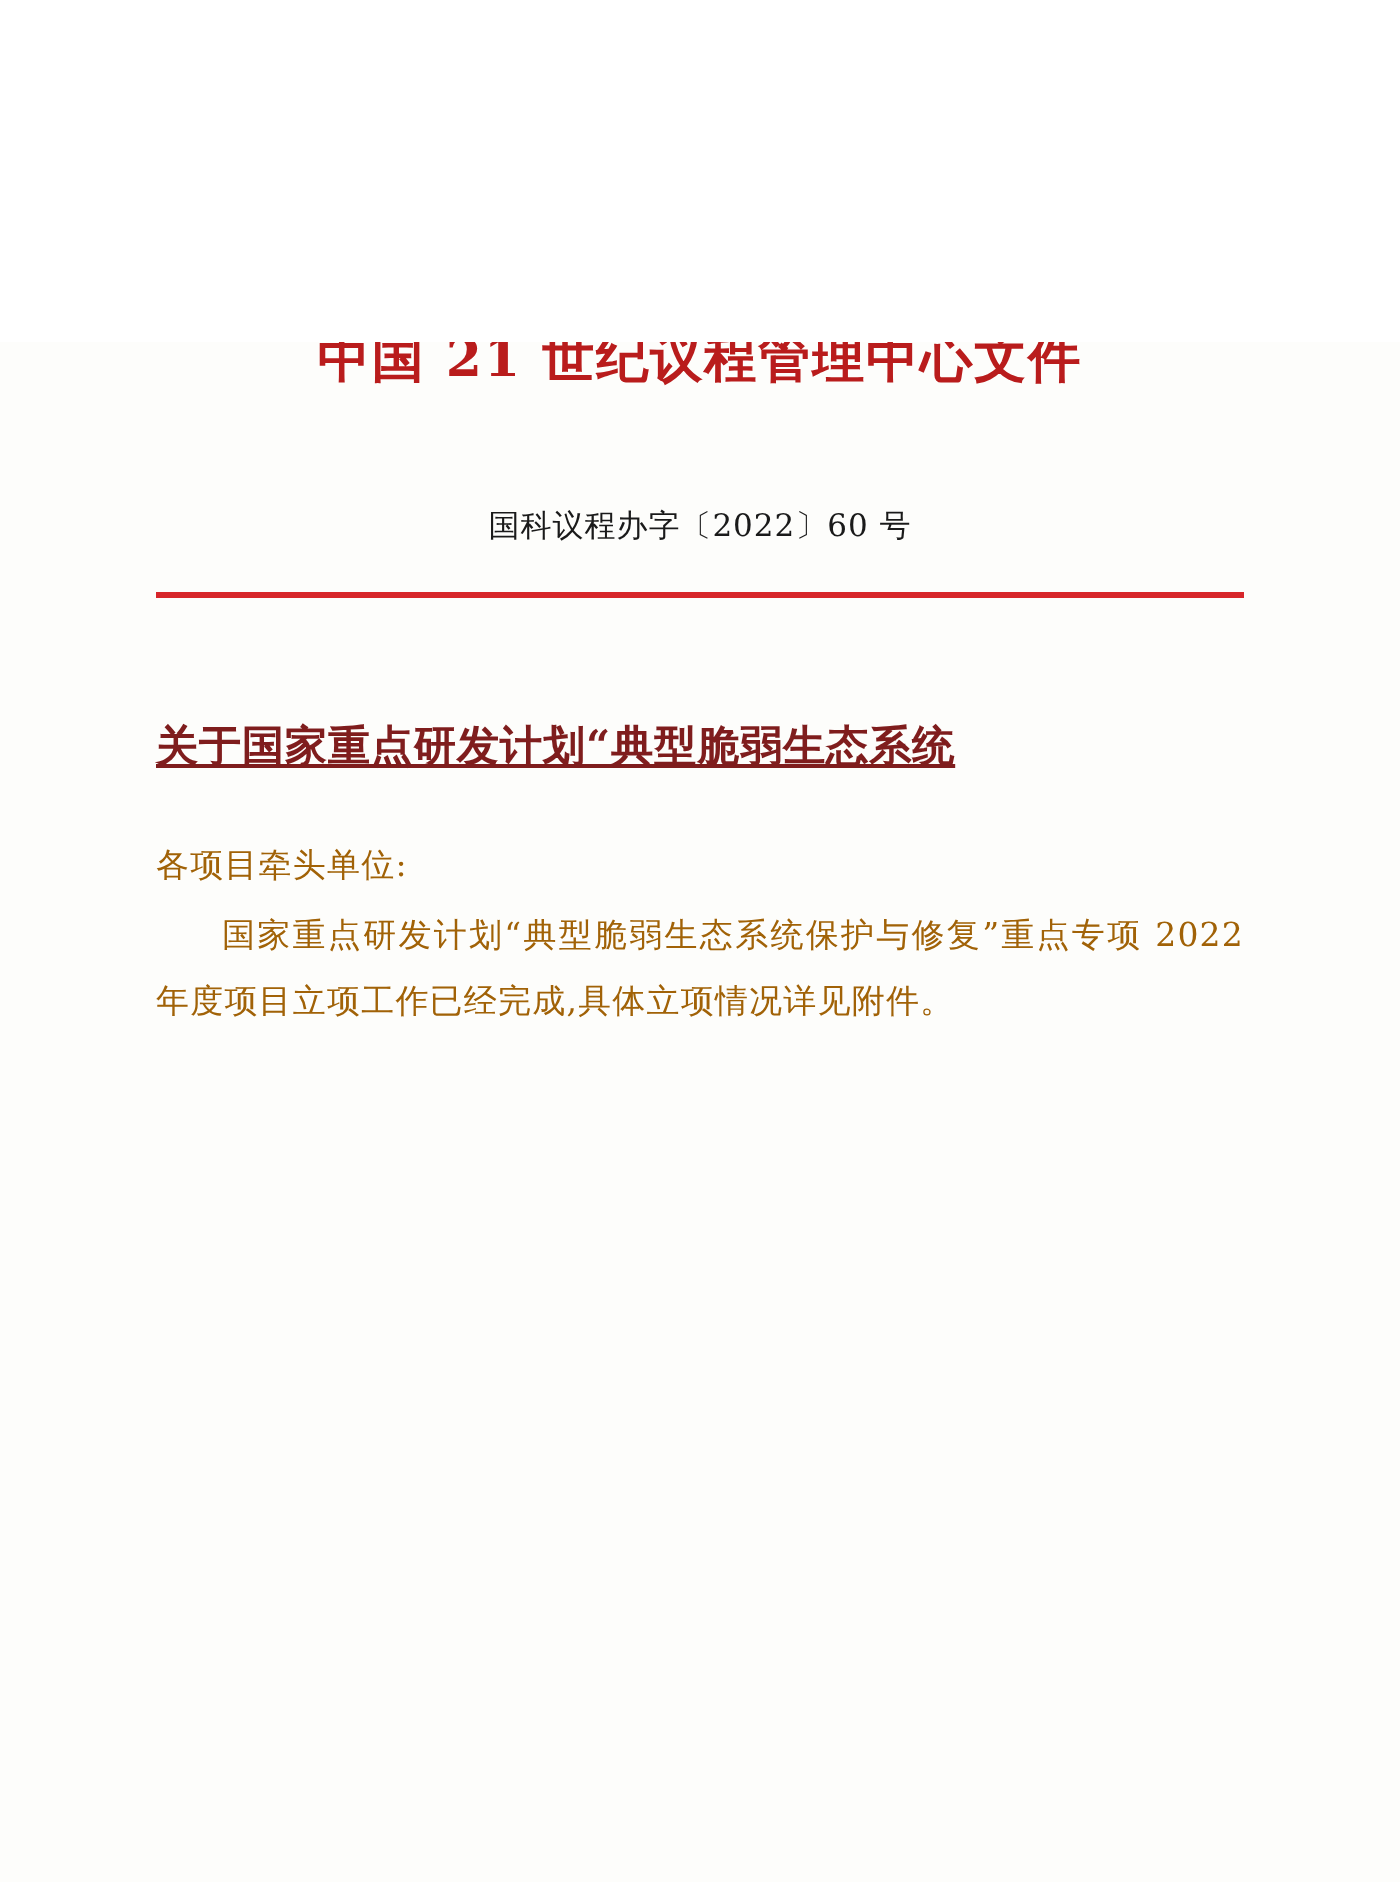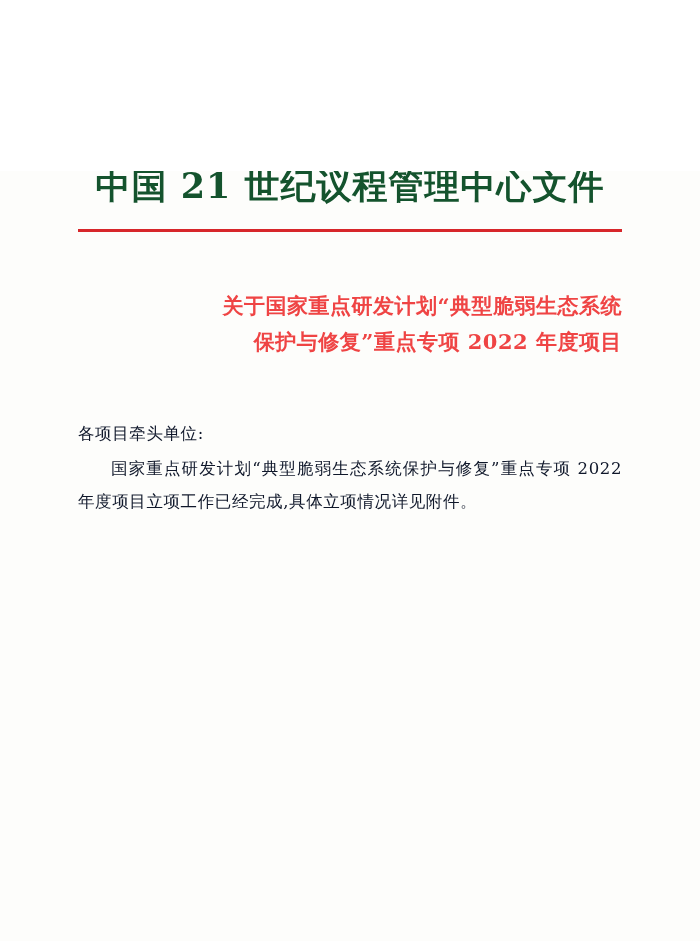--- a/index.html
+++ b/index.html
@@ -23,24 +23,24 @@
     box-sizing: border-box;
     padding: 0 78px;
   }
 
   
   .masthead {
     margin-top: 165px;
     text-align: center;
   }
   .masthead-title {
-    color: #14532d;
+    color: #b91c1c;
     font-family: "DejaVu Serif", "Liberation Serif", serif;
     font-weight: 700;
-    font-size: 35px;
+    font-size: 26px;
     letter-spacing: 1px;
     line-height: 1.2;
     white-space: nowrap;
   }
 
   .doc-number {
     margin-top: 57px;
     text-align: center;
     font-size: 15.5px;
     letter-spacing: 0.5px;
@@ -51,37 +51,38 @@
   .red-rule {
     margin-top: 22px;
     height: 2.5px;
     background: #d7262a;
     width: 100%;
   }
 
   
   .doc-title {
     margin-top: 56px;
-    text-align: right;
+    text-align: left;
     font-size: 21px;
     font-weight: 700;
     line-height: 1.75;
     letter-spacing: 0.5px;
-    color: #ef4444;
+    color: #7f1d1d;
+    text-decoration: underline;
   }
   .doc-title .line {
     display: block;
   }
 
   
   .body-block {
-    margin-top: 56px;
+    margin-top: 25px;
     font-size: 16.5px;
     line-height: 2.0;
-    color: #0f172a;
+    color: #a16207;
     letter-spacing: 0.6px;
   }
   .salutation {
     margin: 0 0 2px 0;
     text-align: left;
   }
   .para {
     margin: 0;
     text-indent: 2em;
     text-align: justify;
@@ -100,26 +101,26 @@
 </head>
 <body>
 
 <div class="page">
   <div class="edge-top"></div>
 
   <div class="masthead">
     <div class="masthead-title">中国 21 世纪议程管理中心文件</div>
   </div>
 
+  <div class="doc-number">国科议程办字〔2022〕60 号</div>
 
   <div class="red-rule"></div>
 
   <div class="doc-title">
     <span class="line">关于国家重点研发计划“典型脆弱生态系统</span>
-    <span class="line">保护与修复”重点专项 2022 年度项目</span>
   </div>
 
   <div class="body-block">
     <p class="salutation">各项目牵头单位:</p>
     <p class="para">国家重点研发计划“典型脆弱生态系统保护与修复”重点专项 2022 年度项目立项工作已经完成,具体立项情况详见附件。</p>
   </div>
 
 </div>
 
 </body></html>

